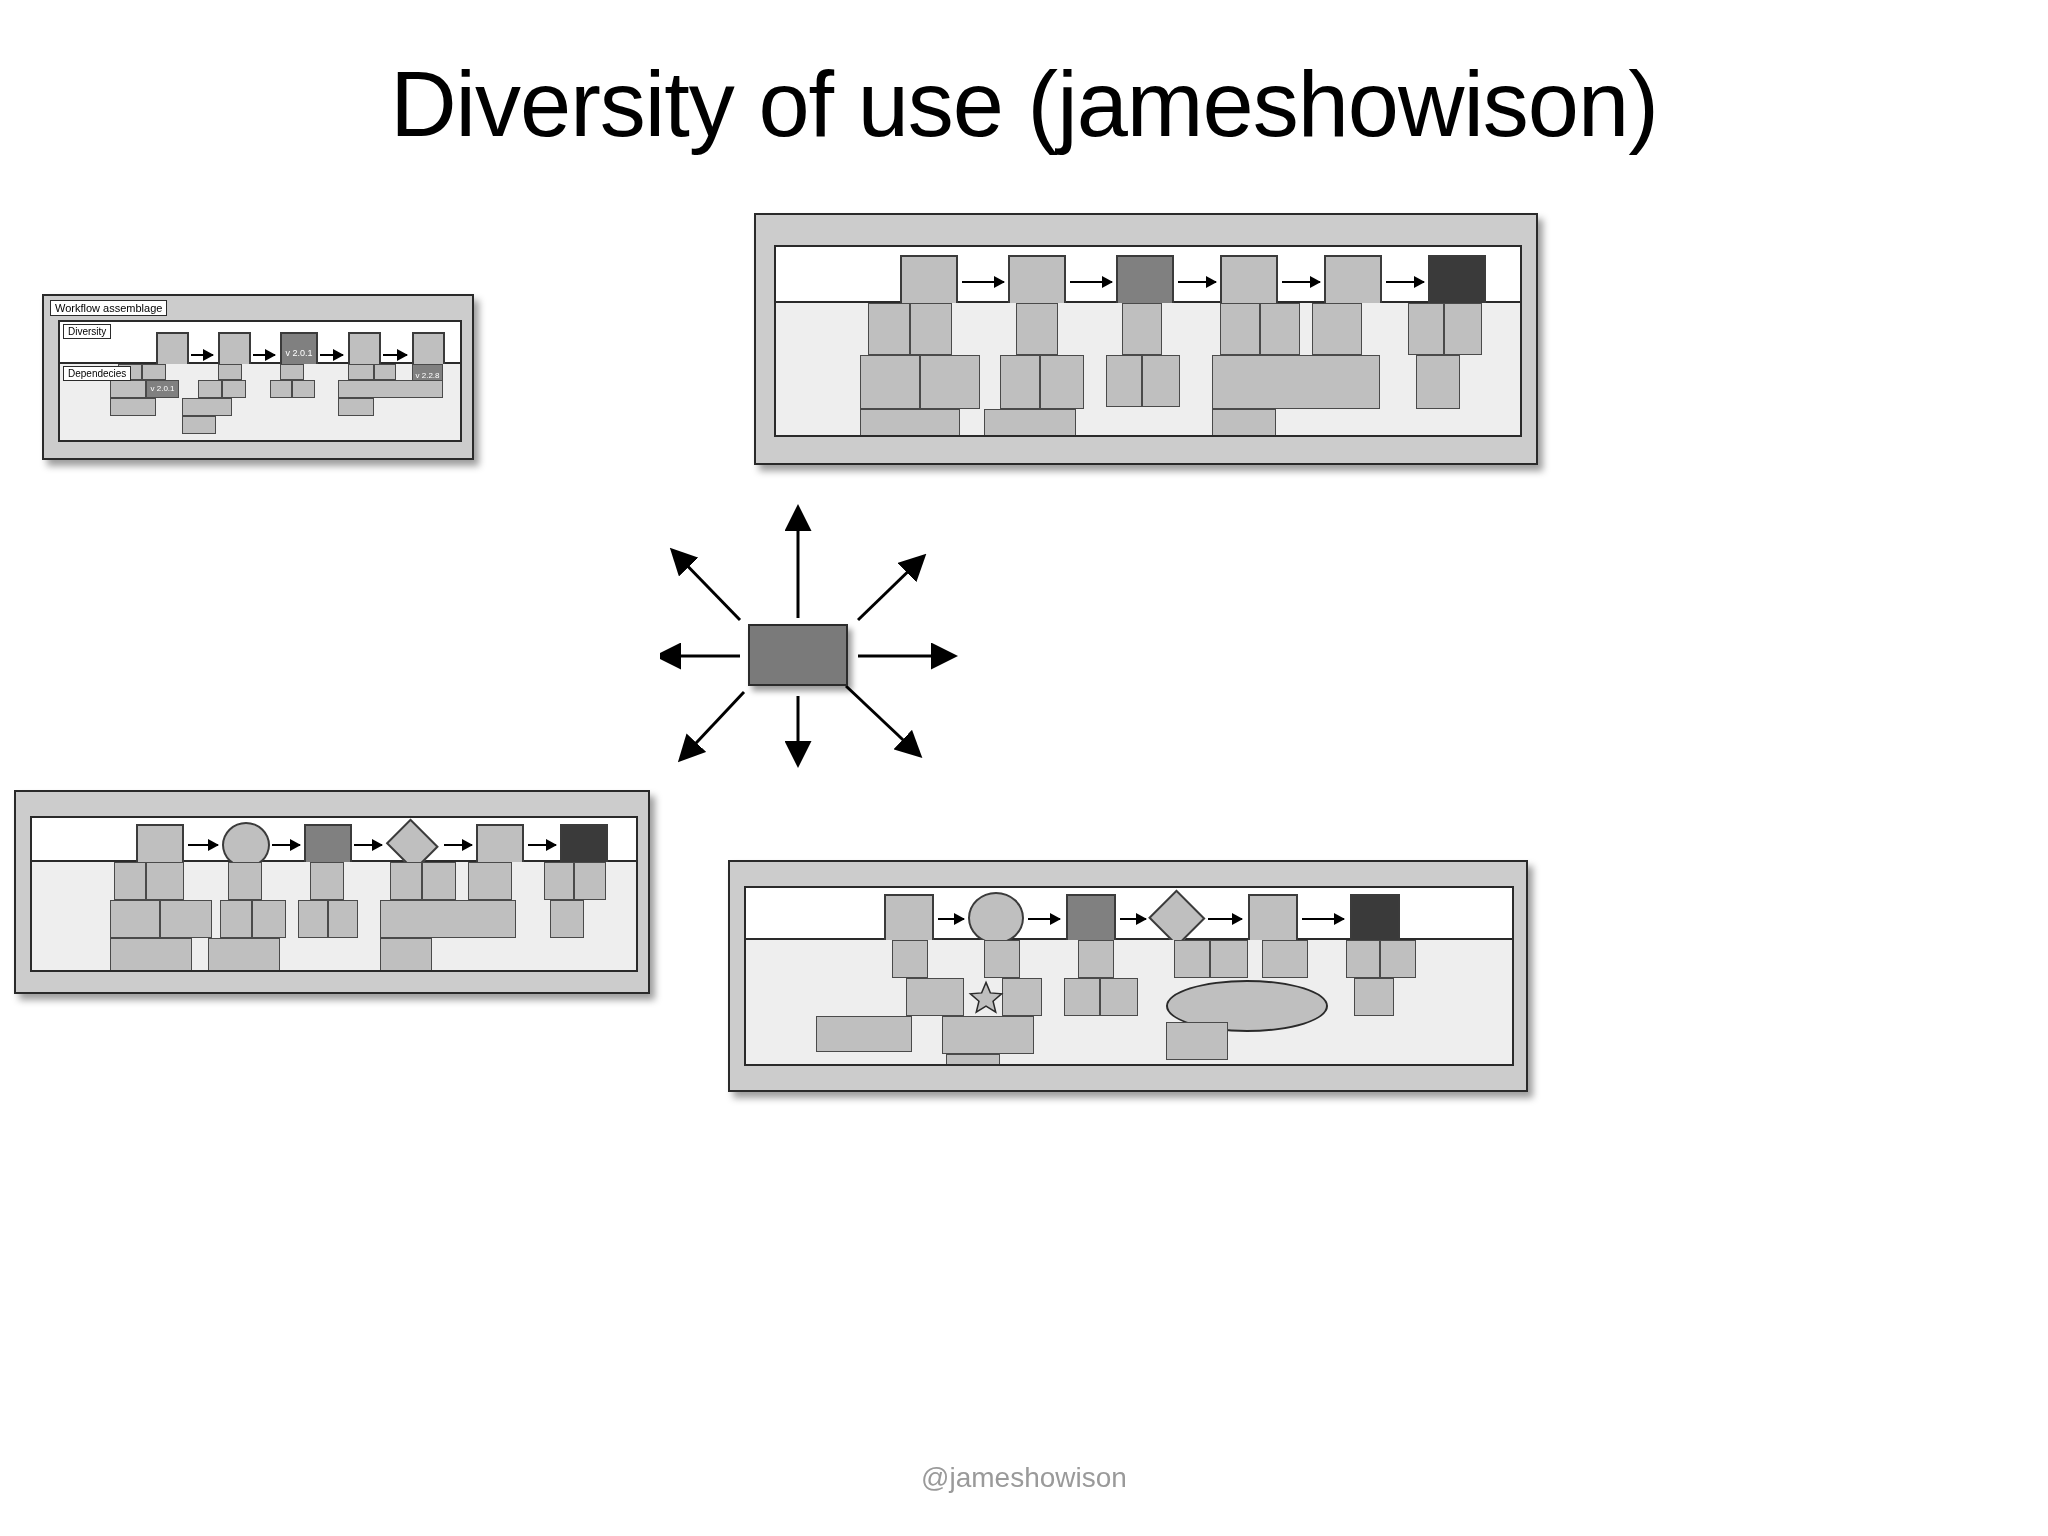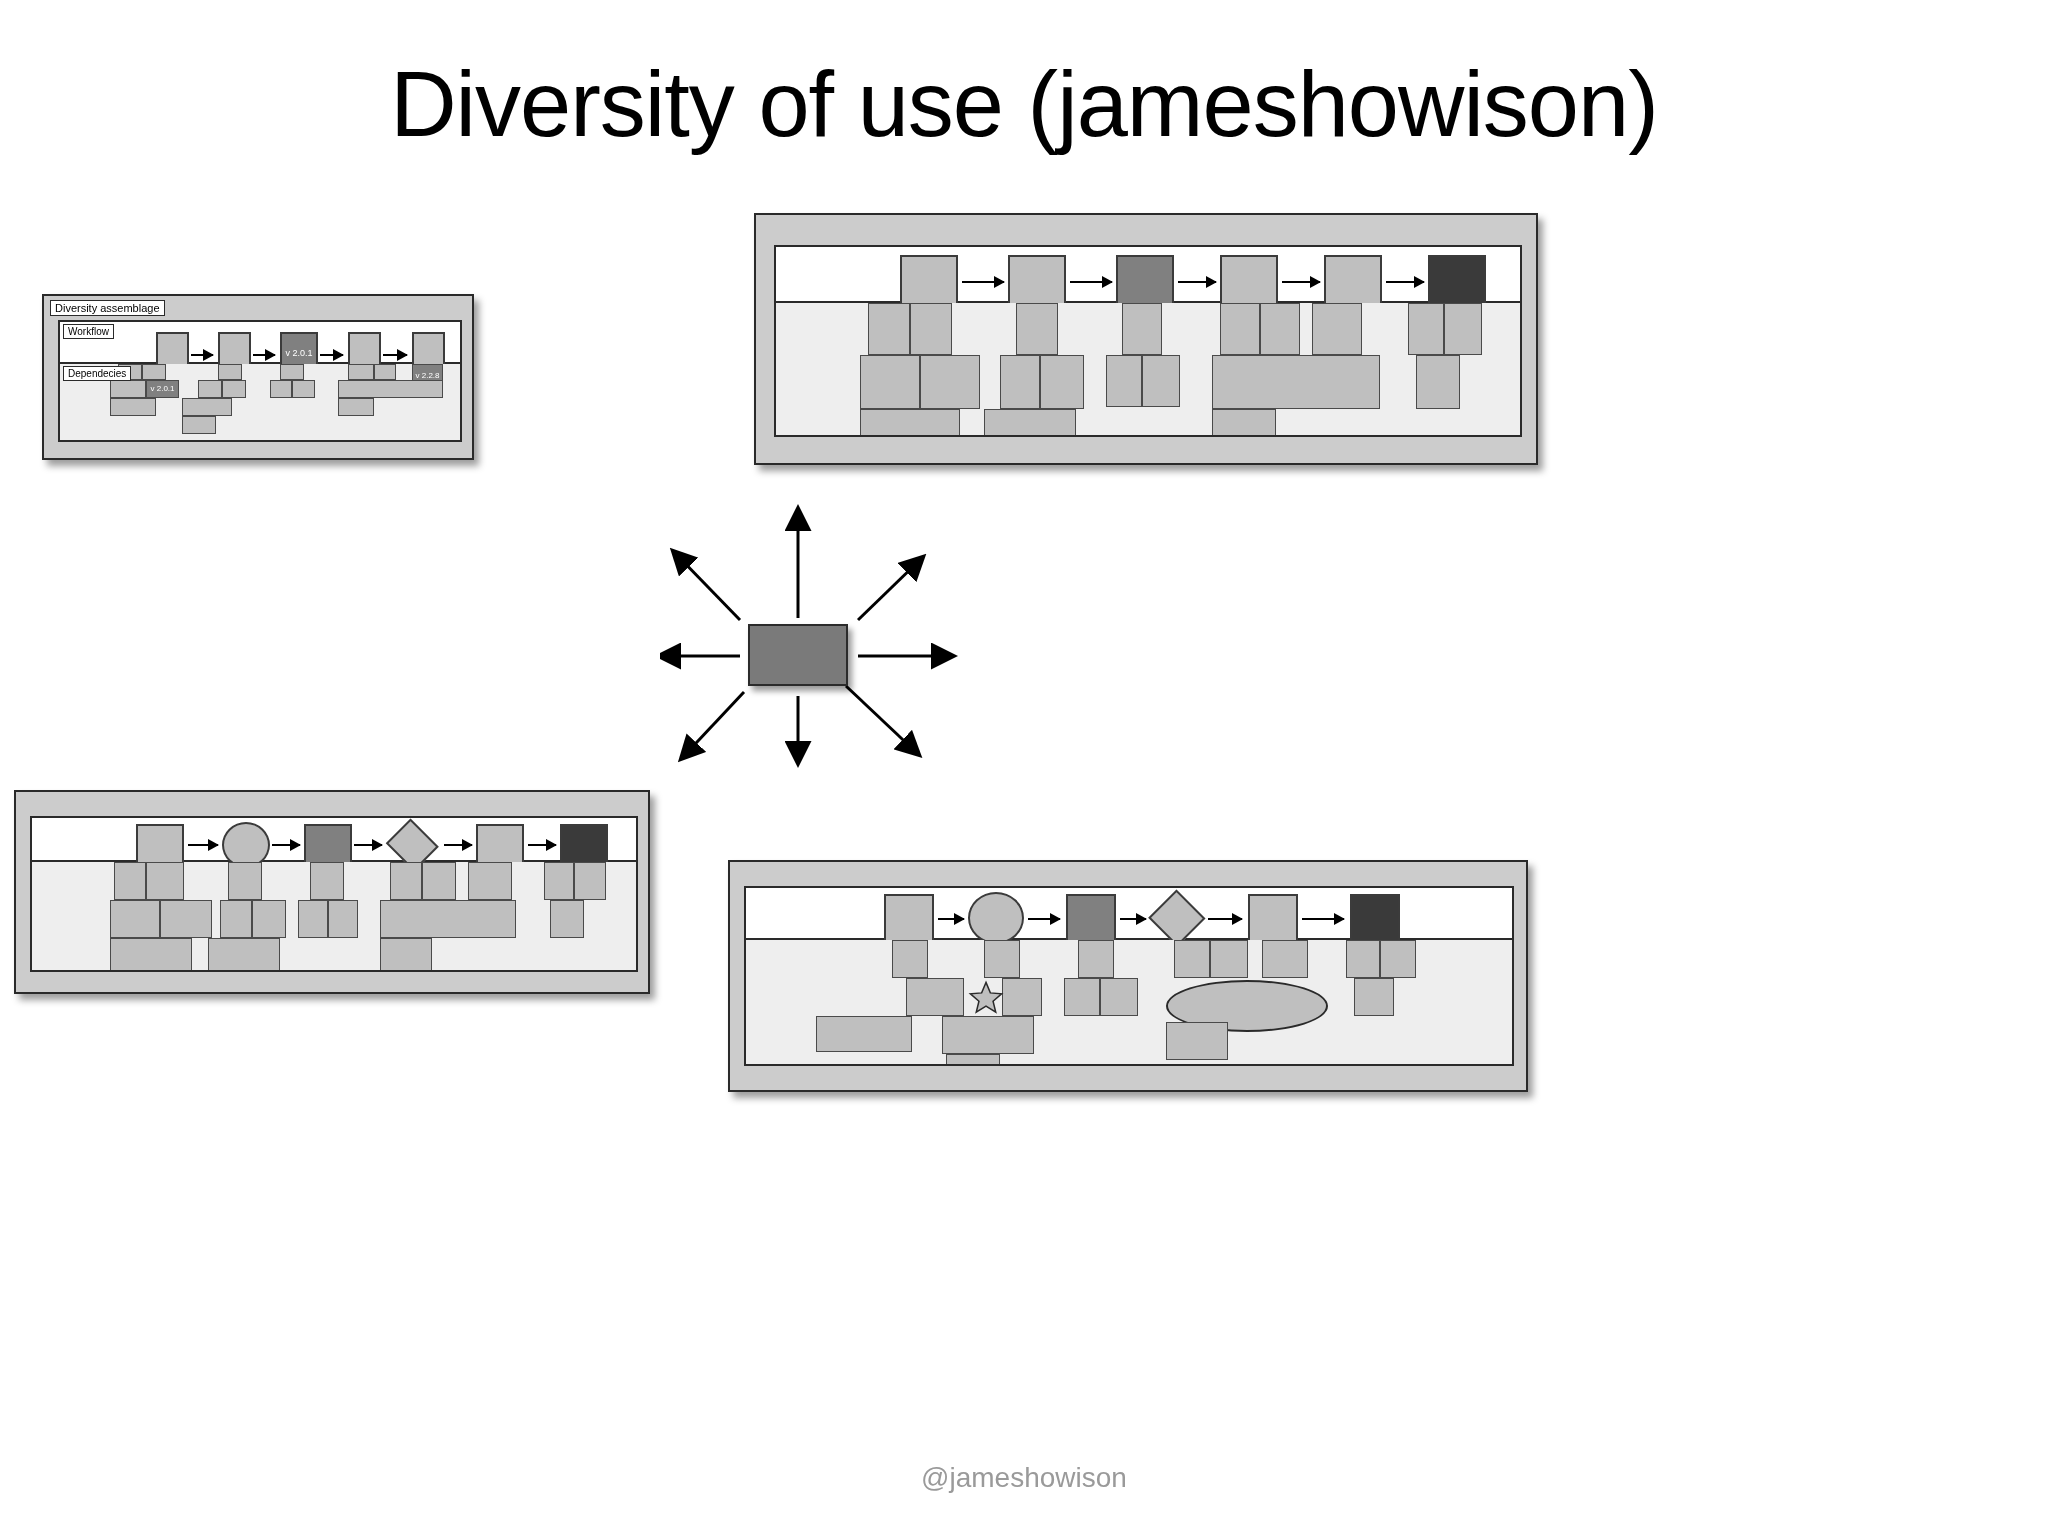--- a/index.html
+++ b/index.html
@@ -183,27 +183,27 @@
   }
   .star svg { display: block; }
 </style>
 </head>
 <body>
 
 <div id="slide-title">Diversity of use (jameshowison)</div>
 
 <div class="assemblage" style="left:42px; top:294px; width:432px; height:166px;">
 
-  <div class="tag" style="left:6px; top:4px; height:16px; font-size:11px;">Diversity assemblage</div>
+  <div class="tag" style="left:6px; top:4px; height:16px; font-size:11px;">Workflow assemblage</div>
 
   <div class="assemblage-inner" style="left:14px; top:24px; width:404px; height:122px;">
 
     <div class="workflow-band" style="height:42px;"></div>
 
-    <div class="tag" style="left:3px; top:2px; height:15px; font-size:10px; z-index:6;">Workflow</div>
+    <div class="tag" style="left:3px; top:2px; height:15px; font-size:10px; z-index:6;">Diversity</div>
 
     <div class="node" style="left:96px; top:10px; width:33px; height:42px;"></div>
     <div class="node" style="left:158px; top:10px; width:33px; height:42px;"></div>
     <div class="node mid" style="left:220px; top:10px; width:38px; height:42px;">
       <span class="ver-label" style="font-size:9px;">v 2.0.1</span>
     </div>
     <div class="node" style="left:288px; top:10px; width:33px; height:42px;"></div>
     <div class="node" style="left:352px; top:10px; width:33px; height:42px;"></div>
 
     <div class="arrow" style="left:131px; top:32px; width:22px;"></div>

